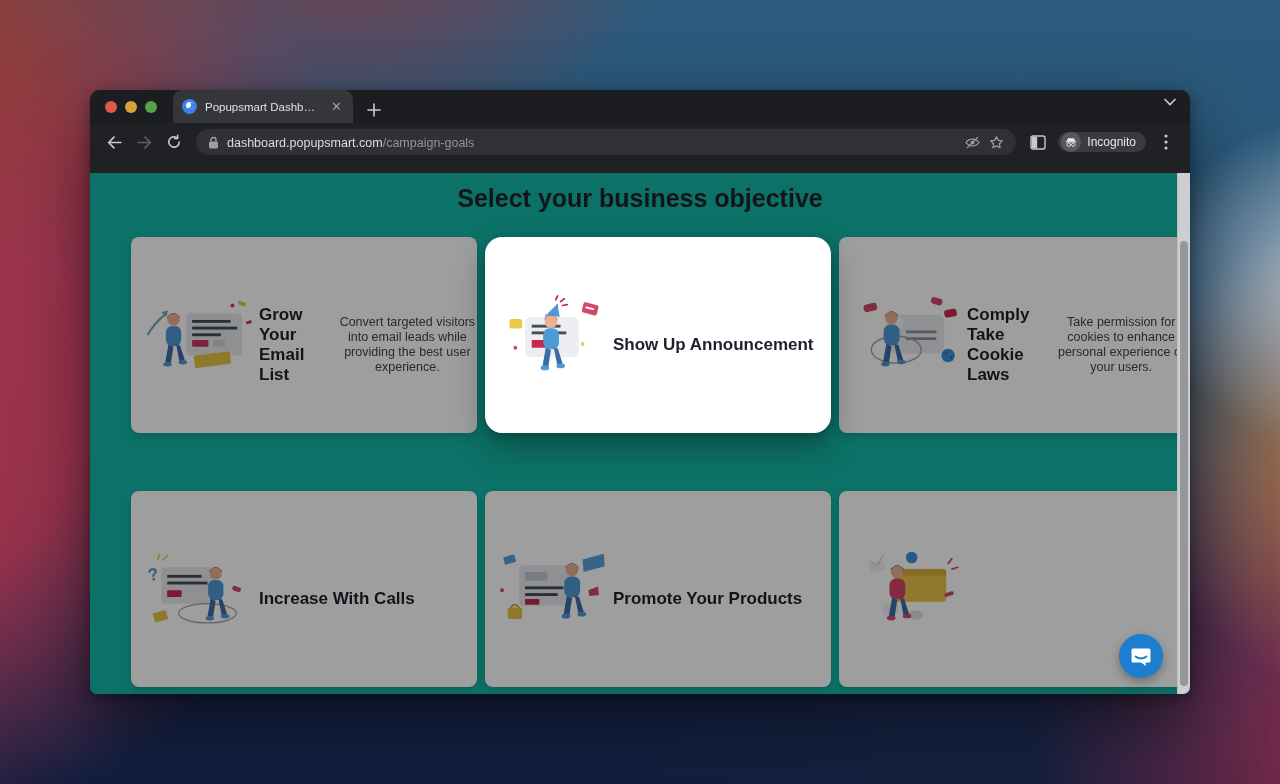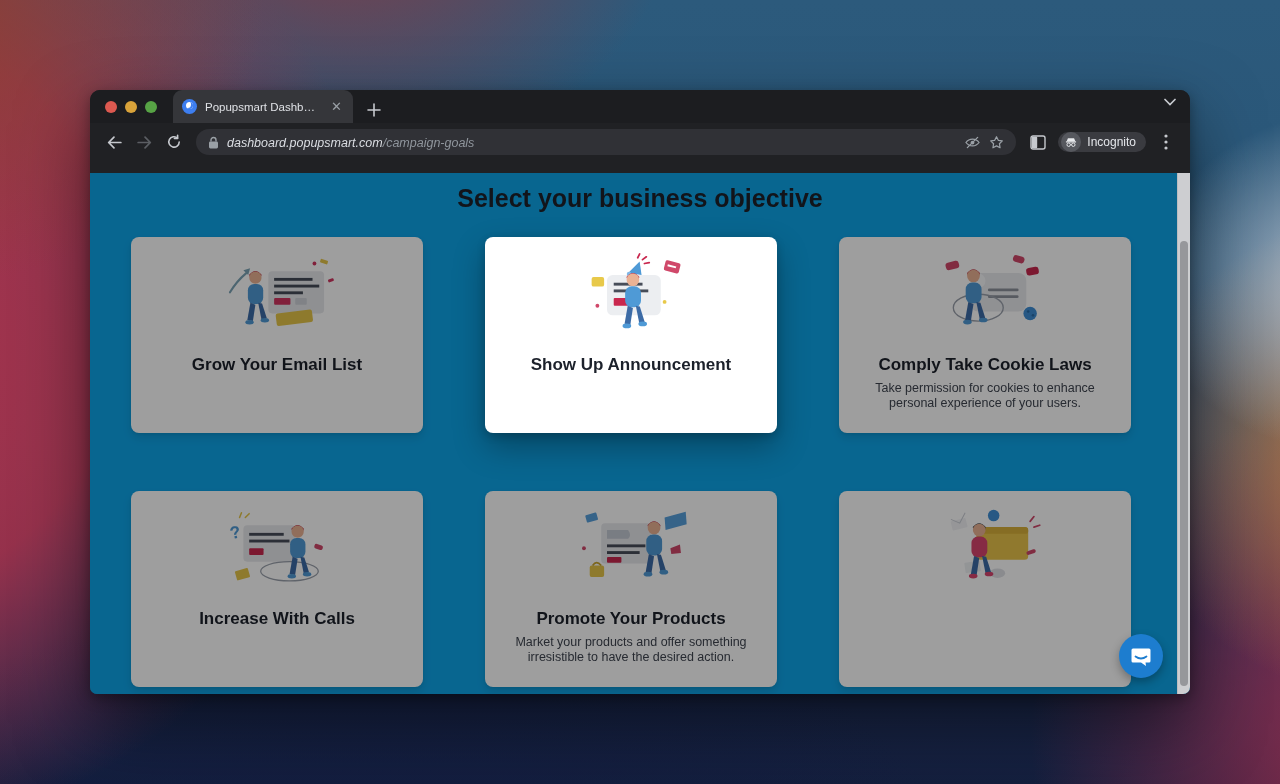--- a/index.html
+++ b/index.html
@@ -45,49 +45,49 @@
   .newtab{ margin:0 0 6px 14px; color:#c7cacf; cursor:pointer; }
   .strip-chevron{ position:absolute; right:14px; top:8px; color:#c7cacf; cursor:pointer; }
 
   
   .toolbar{ height:50px; background:#202124; padding:4px 10px 0 10px; }
   .toolbar-row{ height:30px; display:flex; align-items:center; gap:2px; }
   .nav-btn{ width:28px; height:28px; display:flex; align-items:center; justify-content:center; cursor:pointer; color:#c6c9ce; flex:none; }
   .nav-btn.disabled{ color:#5b5e63; }
   .omnibox{
     flex:1; height:26px; margin:0 6px; background:#303136; border-radius:13px;
-    display:flex; align-items:center; gap:8px; padding:0 12px; cursor:text; min-width:0;font-style:italic;
+    display:flex; align-items:center; gap:8px; padding:0 12px; cursor:text; min-width:0;
   }
   .omnibox .domain{ font-size:12.5px; color:#dbdee3; white-space:nowrap; }
   .omnibox .path{ font-size:12.5px; color:#8f959c; white-space:nowrap; }
   .omni-spacer{ flex:1; }
   .omni-icon{ color:#9aa0a6; display:flex; align-items:center; cursor:pointer; flex:none; }
   .chip{
     height:20px; border-radius:13px; background:#3a3b40; display:flex; align-items:center;
     gap:6px; padding:0 10px 0 3px; margin:0 4px; flex:none;
   }
   .chip .chip-circle{ width:20px; height:20px; border-radius:50%; background:#56585e; display:flex; align-items:center; justify-content:center; color:#e8eaed; }
   .chip .chip-label{ font-size:12px; color:#e4e6ea; }
 
   
-  .page{ position:absolute; top:83px; left:0; right:0; bottom:0; background:#0ea5e9; overflow:hidden; }
+  .page{ position:absolute; top:83px; left:0; right:0; bottom:0; background:#14b8a6; overflow:hidden; }
   .page h1{ margin-top:11px; text-align:center; font-size:25px; font-weight:700; color:#1d212b; }
   .grid{
     position:absolute; left:41px; top:64px;
     display:grid; grid-template-columns:repeat(3, 296px); column-gap:58px; row-gap:58px;
   }
   .card{
-    width:292px; height:196px; background:#fff; border-radius:8px; cursor:pointer;
+    width:346px; height:196px; background:#fff; border-radius:8px; cursor:pointer;
     box-shadow:0 5px 10px rgba(0,0,0,.10), 0 1px 3px rgba(0,0,0,.07);
-    display:flex; flex-direction:column; align-items:center; padding-top:14px;
+    display:flex; flex-direction:row; align-items:center; padding-top:14px;
   }
   .card .illus{ height:98px; display:flex; align-items:center; justify-content:center; }
   .card .card-title{ margin-top:6px; font-size:17px; font-weight:700; color:#1c212b; }
   .card .card-desc{ margin-top:6px; font-size:12.5px; line-height:1.22; color:#3f4550; text-align:center; width:87%; }
-  .card.selected{ position:relative; z-index:6; box-shadow:0 14px 32px rgba(0,0,0,.30), 0 3px 9px rgba(0,0,0,.18); }
+  .card.selected{ position:relative; z-index:6; box-shadow:0 14px 32px rgba(0,0,0,.30), 0 3px 9px rgba(0,0,0,.18);border-radius:17px; }
 
   .dim-overlay{ position:absolute; inset:0; background:rgba(0,0,0,.38); z-index:5; }
 
   .chat-launcher{
     position:absolute; right:27px; bottom:16px; width:44px; height:44px; border-radius:50%;
     background:#1d7dcf; z-index:8; display:flex; align-items:center; justify-content:center;
     box-shadow:0 4px 10px rgba(0,0,0,.3); cursor:pointer;
   }
 
   .scrollbar{ position:absolute; top:0; right:0; bottom:0; width:13px; background:#cdced1; border-left:1px solid #bcbdc0; z-index:7; cursor:pointer; }
@@ -239,20 +239,21 @@
               <rect x="62" y="48" width="17" height="7" rx="1" fill="#d03560"></rect>
               <rect x="84" y="48" width="12" height="7" rx="1" fill="#cfd2d8"></rect>
               <rect x="64" y="62" width="38" height="13" rx="2" fill="#e5c64a" transform="rotate(-7 83 68)"></rect>
               <rect x="110" y="8" width="8" height="4" rx="1" fill="#e5c64a" transform="rotate(18 114 10)"></rect>
               <rect x="118" y="28" width="6" height="3" rx="1" fill="#d03560" transform="rotate(-20 121 29)"></rect>
               <circle cx="104" cy="12" r="2" fill="#d03560"></circle>
               <use href="#person-blue" transform="translate(28 18) scale(1.45)"></use>
             </svg>
           </div>
           <div class="card-title">Grow Your Email List</div>
+          <div class="card-desc">Convert targeted visitors into email leads while providing the best user experience.</div>
         </div>
 
         <div class="card selected">
           <div class="illus">
             <svg width="128" height="96" viewBox="0 0 130 100">
               <rect x="40" y="24" width="56" height="42" rx="6" fill="#eceef1"></rect>
               <rect x="47" y="32" width="30" height="3" fill="#474d59"></rect>
               <rect x="47" y="39" width="36" height="3" fill="#474d59"></rect>
               <rect x="47" y="48" width="16" height="8" rx="1" fill="#c9274e"></rect>
               <rect x="24" y="26" width="13" height="10" rx="2" fill="#e8c94a"></rect>
@@ -319,21 +320,20 @@
               <rect x="18" y="8" width="12" height="8" rx="1" fill="#58a0dc" transform="rotate(-16 24 12)"></rect>
               <path d="M100 12l22-6 1 13-22 6z" fill="#58a0dc"></path>
               <rect x="22" y="62" width="15" height="12" rx="2" fill="#e5c64a"></rect>
               <path d="M25 62q4-6 9 0" stroke="#c9a52e" stroke-width="1.6" fill="none"></path>
               <path d="M106 44l10-4 1 9-10 1z" fill="#d0486a"></path>
               <circle cx="16" cy="44" r="2" fill="#d0486a"></circle>
               <use href="#person-blue" transform="translate(74 14) scale(1.5)"></use>
             </svg>
           </div>
           <div class="card-title">Promote Your Products</div>
-          <div class="card-desc">Market your products and offer something irresistible to have the desired action.</div>
         </div>
 
         <div class="card">
           <div class="illus">
             <svg width="128" height="96" viewBox="0 0 130 100">
               <circle cx="74" cy="10" r="6" fill="#3f8fd6"></circle>
               <rect x="56" y="22" width="54" height="34" rx="4" fill="#e8c34b"></rect>
               <rect x="56" y="22" width="54" height="7" rx="3" fill="#d9b13a"></rect>
               <rect x="30" y="14" width="16" height="10" rx="1" fill="#f2f3f6" transform="rotate(-14 38 19)"></rect>
               <path d="M31 12l8 6 8-9" stroke="#c9ccd4" stroke-width="1" fill="none" transform="rotate(-14 38 19)"></path>

